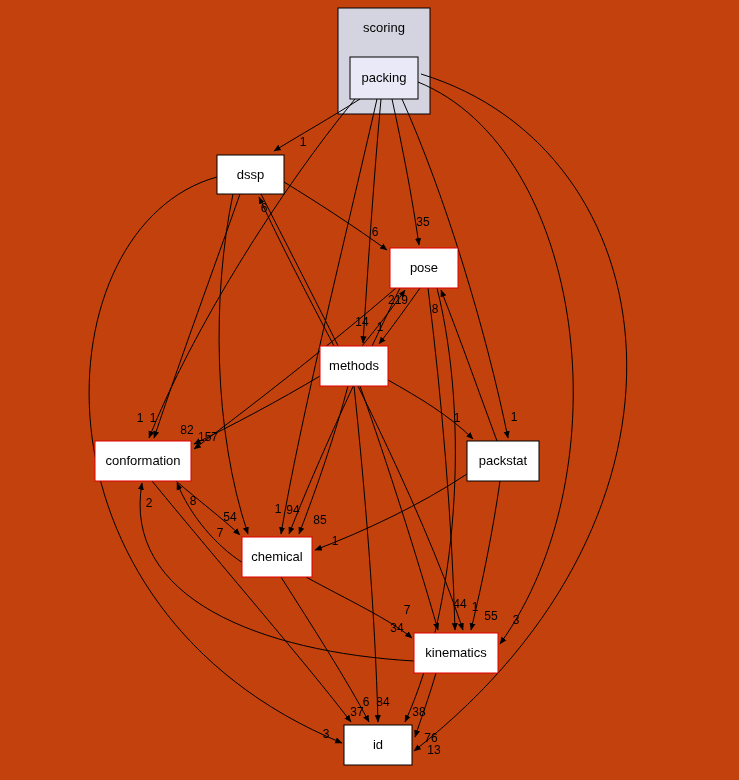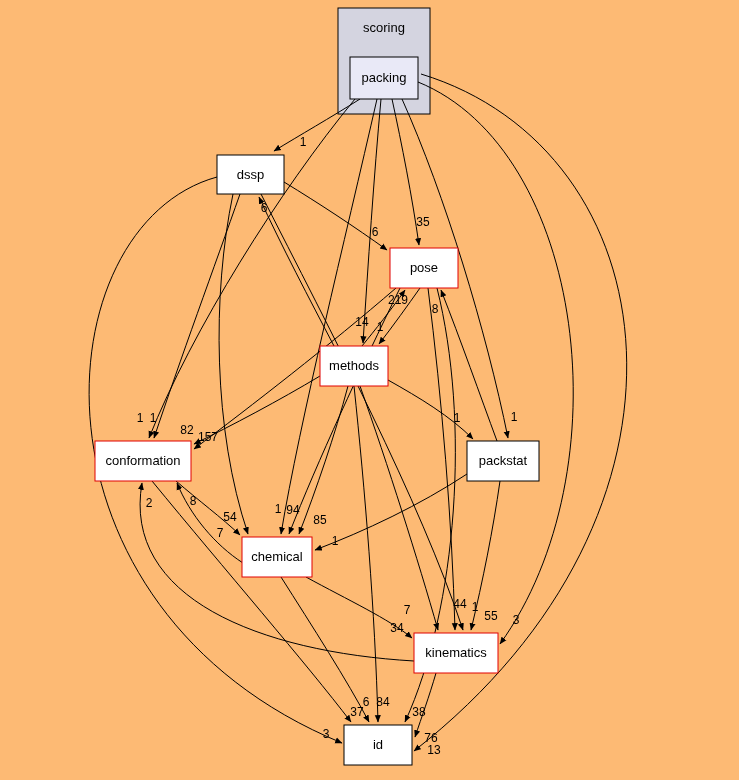--- a/index.html
+++ b/index.html
@@ -1,16 +1,16 @@
 <!DOCTYPE html>
 <html><head>
 <meta charset="utf-8">
 <style>
   html,body{margin:0;padding:0;background:#ffffff;}
-  .graph-wrap{width:739px;height:780px;position:relative;background:#fdba74;}
+  .graph-wrap{width:739px;height:780px;position:relative;background:#c2410c;}
   svg{display:block;}
   .nlabel{font:13px "Liberation Sans",sans-serif;text-anchor:middle;fill:#000;}
   .elabel{font:12px "Liberation Sans",sans-serif;text-anchor:middle;fill:#000;}
   #cluster-label{font:13px "Liberation Sans",sans-serif;text-anchor:middle;fill:#000;}
 </style>
 </head>
 <body>
 
 <div class="graph-wrap">
   <svg id="graph" width="739" height="780" viewBox="0 0 739 780">

